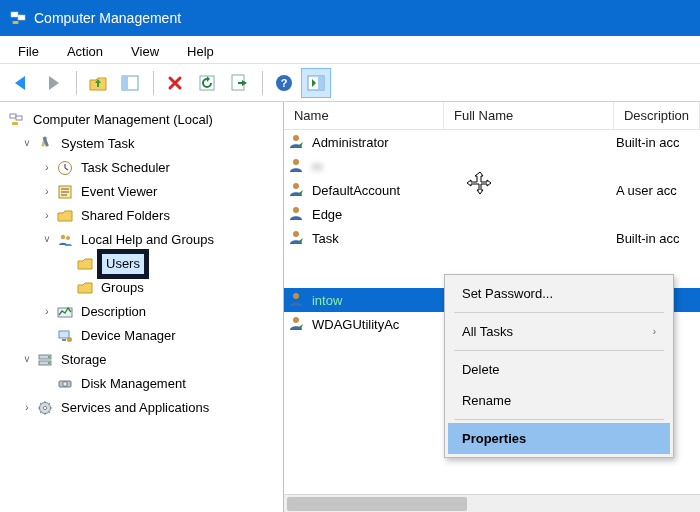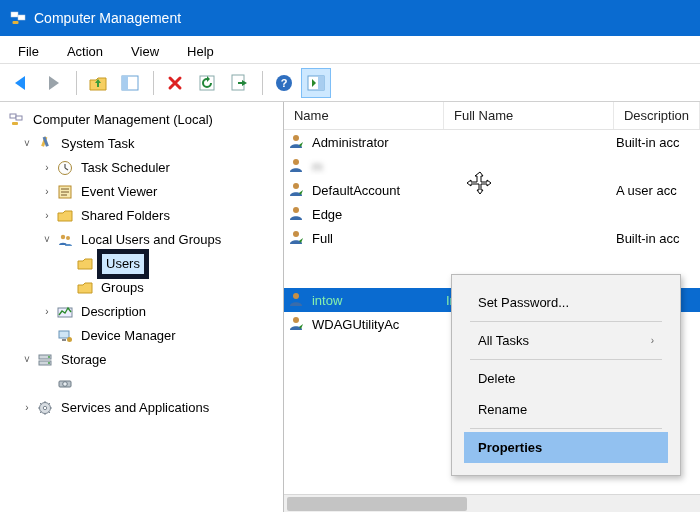--- a/index.html
+++ b/index.html
@@ -120,25 +120,25 @@
   }
 
   
   .move-cursor {
     position: absolute; left: 182px; top: 68px;
     width: 28px; height: 28px; pointer-events: none;
   }
 
   
   .context-menu {
-    position: absolute; left: 167px; top: 172px;
+    position: absolute; left: 160px; top: 172px;
     width: 230px; background: #f2f2f2;
     border: 1px solid #bababa;
     box-shadow: 2px 3px 6px rgba(0,0,0,0.25);
-    padding: 12px;
+    padding: 3px;
   }
   .context-menu .cm-item {
     padding: 8px 14px; cursor: default;
     display: flex; align-items: center; justify-content: space-between;
   }
   .context-menu .cm-item.highlight {
     background: #92c1f0; font-weight: 700;
   }
   .context-menu .cm-sep {
     height: 1px; background: #d0d0d0; margin: 3px 6px;
@@ -299,21 +299,21 @@
       <div class="trow indent2">
         <span class="expander">˅</span>
         <span class="ticon">
           <svg viewBox="0 0 16 16" width="16" height="16">
             <circle cx="6" cy="5" r="2.2" fill="#d6a34a"></circle>
             <path d="M2 13c0-3 8-3 8 0z" fill="#3a72b5"></path>
             <circle cx="11" cy="6" r="2" fill="#d6a34a"></circle>
             <path d="M8 14c0-2.6 7-2.6 7 0z" fill="#5a8fc7"></path>
           </svg>
         </span>
-        <span class="tlabel-box">Local Users and Groups</span>
+        <span class="tlabel-box">Local Help and Groups</span>
       </div>
 
       <div class="trow indent3 selected">
         <span class="expander"></span>
         <span class="ticon">
           <svg viewBox="0 0 16 16" width="16" height="16">
             <path d="M1 5h5l2-2h7v10H1z" fill="#f6cf62" stroke="#c79a24"></path>
           </svg>
         </span>
         <span class="tlabel-box">Users</span>
@@ -366,20 +366,21 @@
       </div>
 
       <div class="trow indent2">
         <span class="expander"></span>
         <span class="ticon">
           <svg viewBox="0 0 16 16" width="16" height="16">
             <rect x="2" y="5" width="12" height="6" rx="1" fill="#bcc5cc" stroke="#6d7a85"></rect>
             <circle cx="8" cy="8" r="2.3" fill="#e8eef2" stroke="#6d7a85"></circle>
           </svg>
         </span>
+        <span class="tlabel-box">Disk Management</span>
       </div>
 
       <div class="trow indent1">
         <span class="expander">›</span>
         <span class="ticon">
           <svg viewBox="0 0 16 16" width="16" height="16">
             <circle cx="8" cy="8" r="5.5" fill="#d8dde2" stroke="#7c8792"></circle>
             <circle cx="8" cy="8" r="1.7" fill="#fff" stroke="#7c8792"></circle>
             <path d="M8 1v2M8 13v2M1 8h2M13 8h2M3 3l1.5 1.5M11.5 11.5L13 13M13 3l-1.5 1.5M4.5 11.5L3 13" stroke="#7c8792"></path>
           </svg>
@@ -457,21 +458,21 @@
 
       <div class="lrow">
         <div class="cell cell-name">
           <span class="uicon">
             <svg viewBox="0 0 16 16" width="16" height="16">
               <circle cx="8" cy="5" r="3" fill="#c78f45"></circle>
                 <path d="M2 15c0-5 12-5 12 0z" fill="#3a6cab"></path>
               <path d="M11 12l4-3-2 5z" fill="#2a8a2a"></path>
             </svg>
           </span>
-          <span>Full</span>
+          <span>Task</span>
         </div>
         <div class="cell cell-full"></div>
         <div class="cell cell-desc">Built-in acc</div>
       </div>
 
       <div class="lrow selected">
         <div class="cell cell-name">
           <span class="uicon">
             <svg viewBox="0 0 16 16" width="16" height="16">
                 <circle cx="8" cy="5" r="3" fill="#c78f45"></circle>

